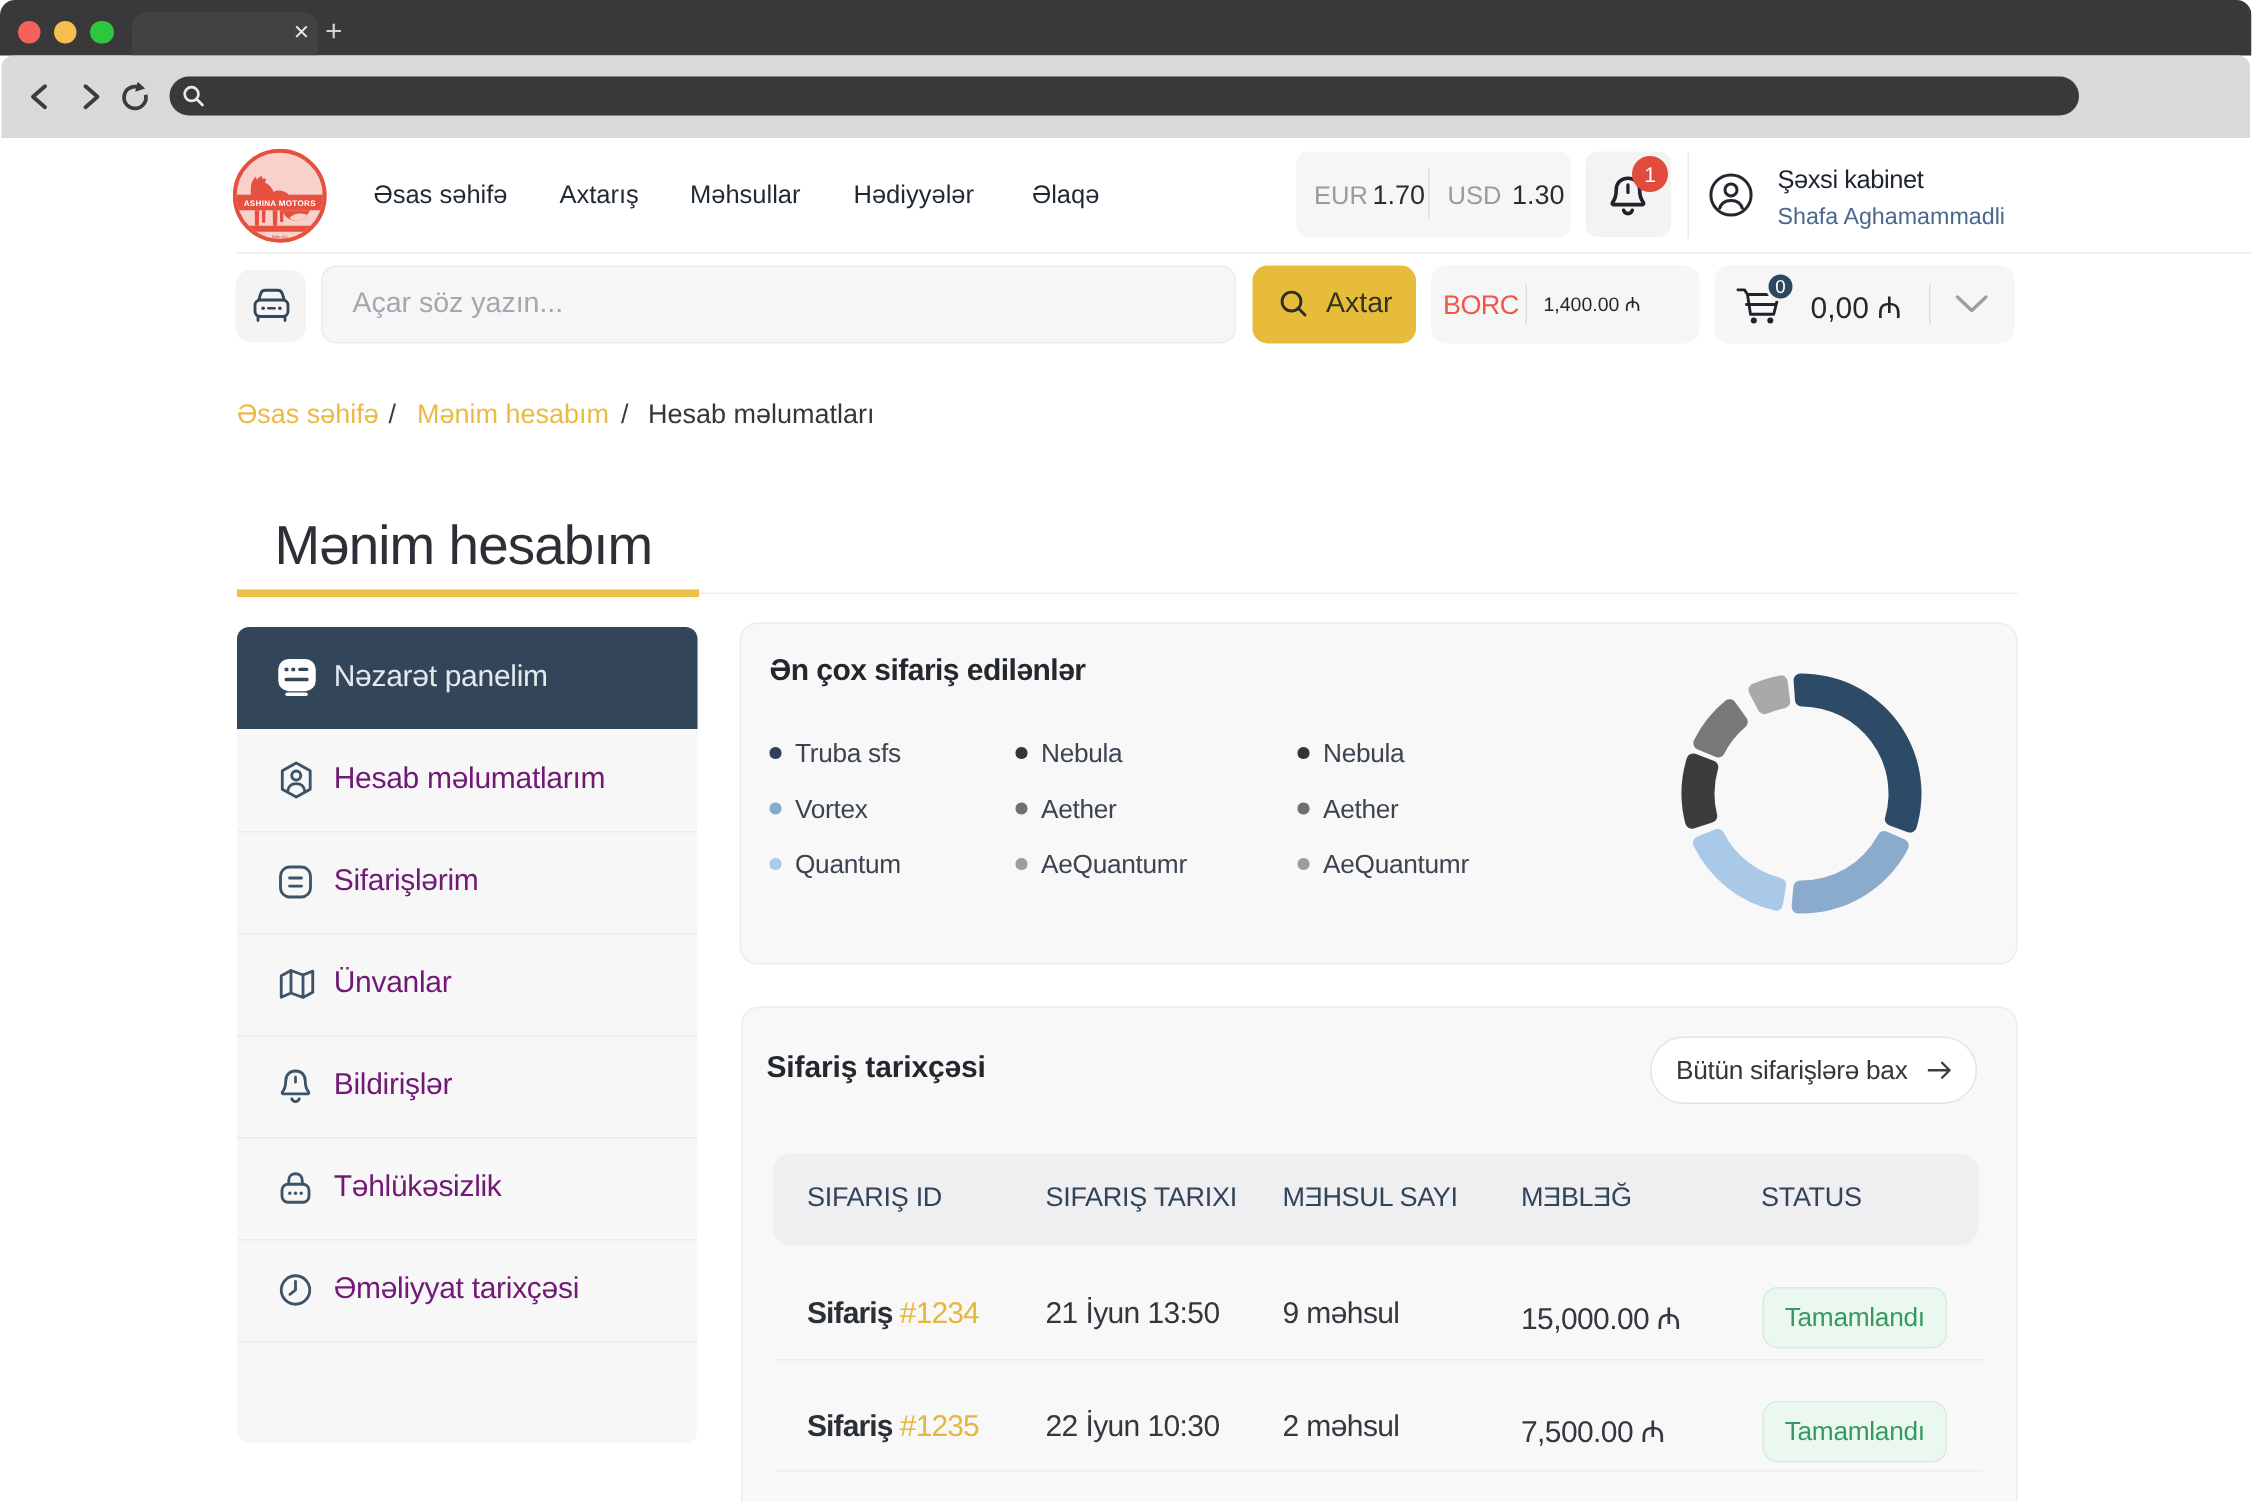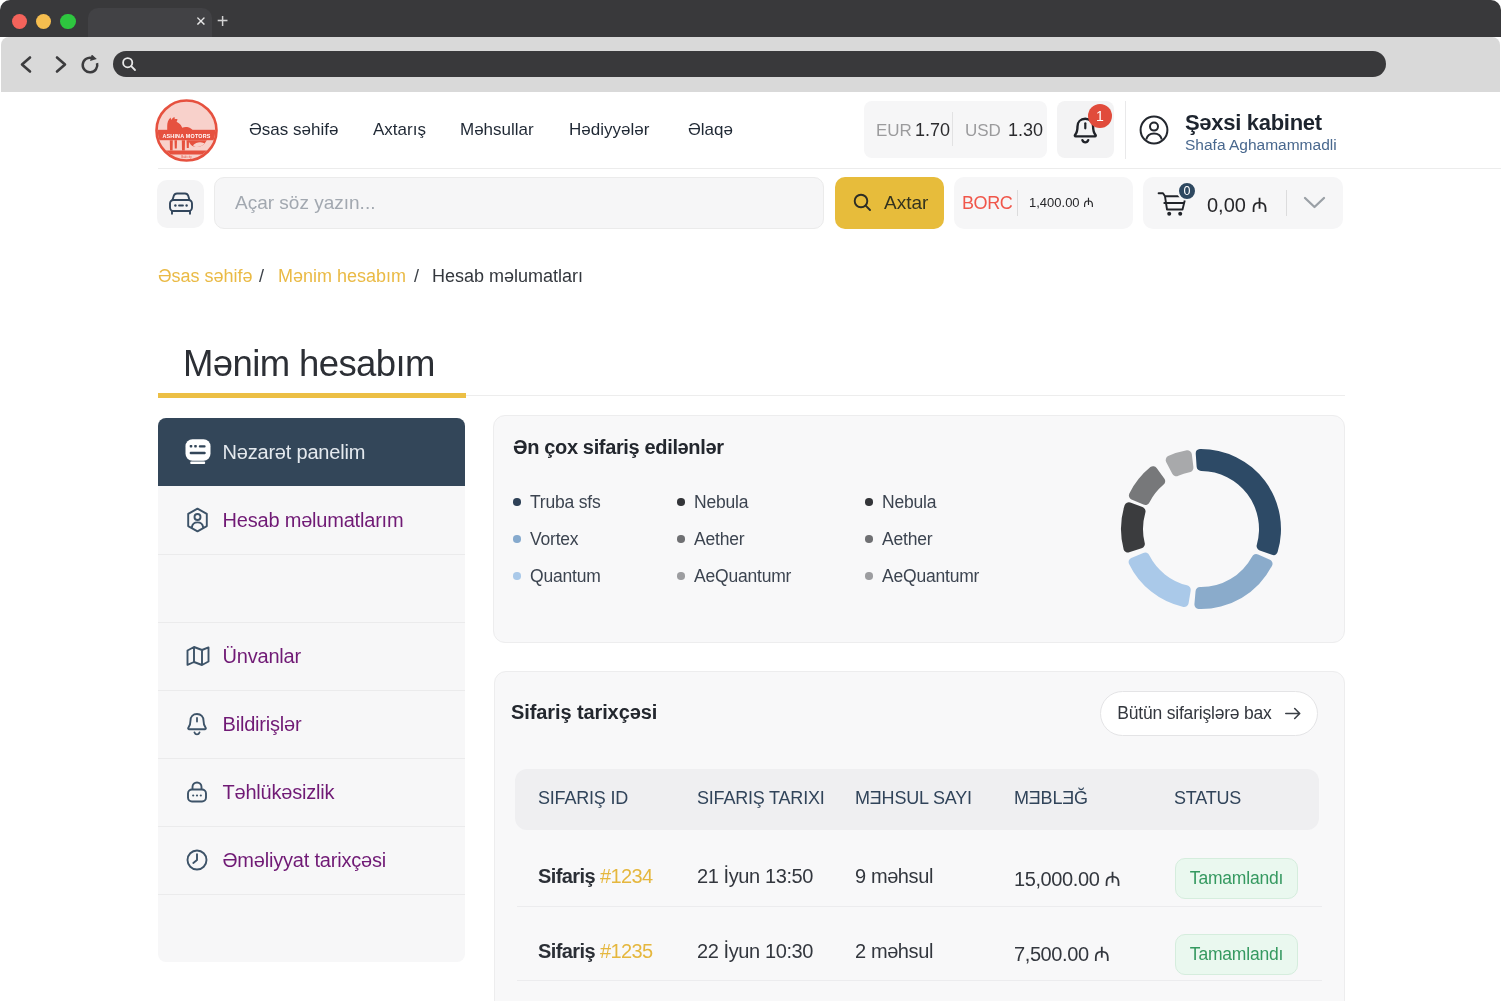--- a/index.html
+++ b/index.html
@@ -111,21 +111,21 @@
     <line x1="13.3" y1="7.3" x2="13.3" y2="12.3" stroke="#202329" stroke-width="2.2" stroke-linecap="round"></line>
   </svg>
   <div class="abs flexc" style="left:1088px;top:104px;width:24px;height:24px;border-radius:50%;background:#e14b3b;color:#fff;font-size:14px;">1</div>
   <div class="abs" id="hdrline"></div>
   <div class="abs" style="left:1125px;top:101px;width:1px;height:58px;background:#e9e9ea;"></div>
   <svg class="abs" style="left:1139px;top:115px;" width="30" height="30" viewBox="0 0 30 30">
     <circle cx="15" cy="15" r="13.4" fill="none" stroke="#23272e" stroke-width="2"></circle>
     <circle cx="15" cy="11.6" r="4" fill="none" stroke="#23272e" stroke-width="2"></circle>
     <path d="M7.2 24.5 C8.2 20.4 11.3 18.6 15 18.6 C18.7 18.6 21.8 20.4 22.8 24.5" fill="none" stroke="#23272e" stroke-width="2"></path>
   </svg>
-  <div class="abs" style="left:1185px;top:110px;font-size:22px;color:#1d242e;font-weight:700;letter-spacing:-0.3px;">Şəxsi kabinet</div>
+  <div class="abs" style="left:1185px;top:110px;font-size:17px;color:#1d242e;font-weight:400;letter-spacing:-0.3px;">Şəxsi kabinet</div>
   <div class="abs" style="left:1185px;top:136px;font-size:15.5px;color:#49688e;">Shafa Aghamammadli</div>
 
   <div class="abs" id="carbtn"></div>
   <svg class="abs" style="left:167px;top:191px;" width="28" height="26" viewBox="0 0 28 26">
     <path d="M5.5 9 L6.8 4.8 C7.3 3.2 8.3 2.5 10 2.5 L18 2.5 C19.7 2.5 20.7 3.2 21.2 4.8 L22.5 9" fill="none" stroke="#32465c" stroke-width="1.9" stroke-linecap="round"></path>
     <rect x="3" y="9" width="22" height="11" rx="3.5" fill="none" stroke="#32465c" stroke-width="1.9"></rect>
     <path d="M5 20 L5 22.7 M23 20 L23 22.7" stroke="#32465c" stroke-width="1.9" stroke-linecap="round"></path>
     <circle cx="8.4" cy="14.5" r="1.2" fill="#32465c"></circle>
     <circle cx="19.6" cy="14.5" r="1.2" fill="#32465c"></circle>
     <line x1="12" y1="14.5" x2="16" y2="14.5" stroke="#32465c" stroke-width="1.8" stroke-linecap="round"></line>
@@ -185,20 +185,31 @@
         <path d="M12.5 1.6 L21.8 6.9 L21.8 19.1 L12.5 24.4 L3.2 19.1 L3.2 6.9 Z" fill="none" stroke="#3d5368" stroke-width="1.9" stroke-linejoin="round"></path>
         <circle cx="12.5" cy="10" r="3" fill="none" stroke="#3d5368" stroke-width="1.9"></circle>
         <path d="M6.8 20.5 C7.3 16.9 9.6 15.4 12.5 15.4 C15.4 15.4 17.7 16.9 18.2 20.5" fill="none" stroke="#3d5368" stroke-width="1.9" stroke-linecap="round"></path>
       </svg>
       <div class="lbl">Hesab məlumatlarım</div>
       <svg class="schev" width="11" height="18" viewBox="0 0 11 18">
           <polyline points="2,2 9,9 2,16" fill="none" stroke="#3d5368" stroke-width="2.2" stroke-linecap="round" stroke-linejoin="round"></polyline>
         </svg>
     </div>
     <div class="sep" style="top:136px;"></div>
+    <div class="sitem" style="top:136px;">
+      <svg class="sicon" width="24" height="24" viewBox="0 0 24 24">
+        <rect x="2" y="2" width="20" height="20" rx="6" fill="none" stroke="#3d5368" stroke-width="1.9"></rect>
+        <line x1="8" y1="9.3" x2="16" y2="9.3" stroke="#3d5368" stroke-width="1.9" stroke-linecap="round"></line>
+        <line x1="8" y1="14.7" x2="16" y2="14.7" stroke="#3d5368" stroke-width="1.9" stroke-linecap="round"></line>
+      </svg>
+      <div class="lbl">Sifarişlərim</div>
+      <svg class="schev" width="11" height="18" viewBox="0 0 11 18">
+          <polyline points="2,2 9,9 2,16" fill="none" stroke="#3d5368" stroke-width="2.2" stroke-linecap="round" stroke-linejoin="round"></polyline>
+        </svg>
+    </div>
     <div class="sep" style="top:204px;"></div>
     <div class="sitem" style="top:204px;">
       <svg class="sicon" width="26" height="24" viewBox="0 0 26 24">
         <path d="M9 3 L9 18 M17 6 L17 21 M2.5 6.5 L9 3 L17 6 L23.5 3.4 L23.5 17.5 L17 21 L9 18 L2.5 20.8 Z" fill="none" stroke="#3d5368" stroke-width="1.9" stroke-linejoin="round" stroke-linecap="round"></path>
       </svg>
       <div class="lbl">Ünvanlar</div>
       <svg class="schev" width="11" height="18" viewBox="0 0 11 18">
           <polyline points="2,2 9,9 2,16" fill="none" stroke="#3d5368" stroke-width="2.2" stroke-linecap="round" stroke-linejoin="round"></polyline>
         </svg>
     </div>

